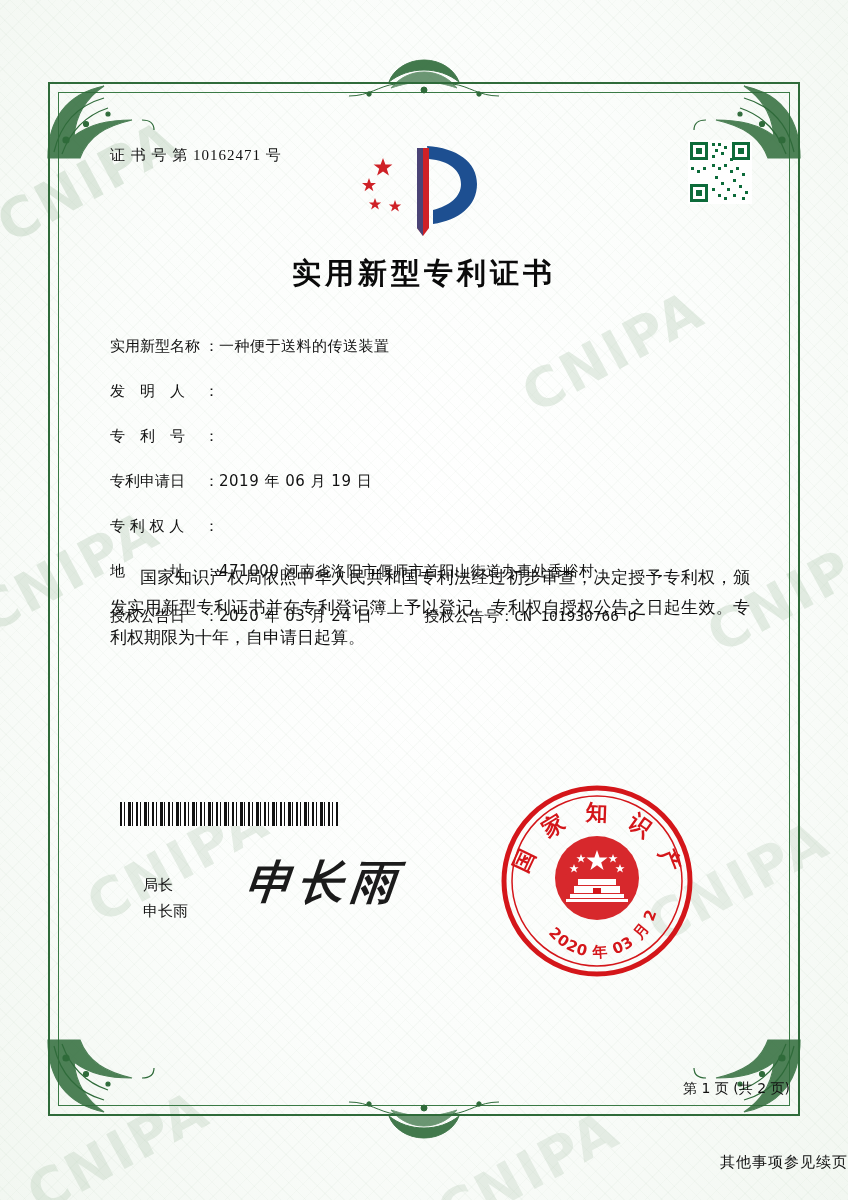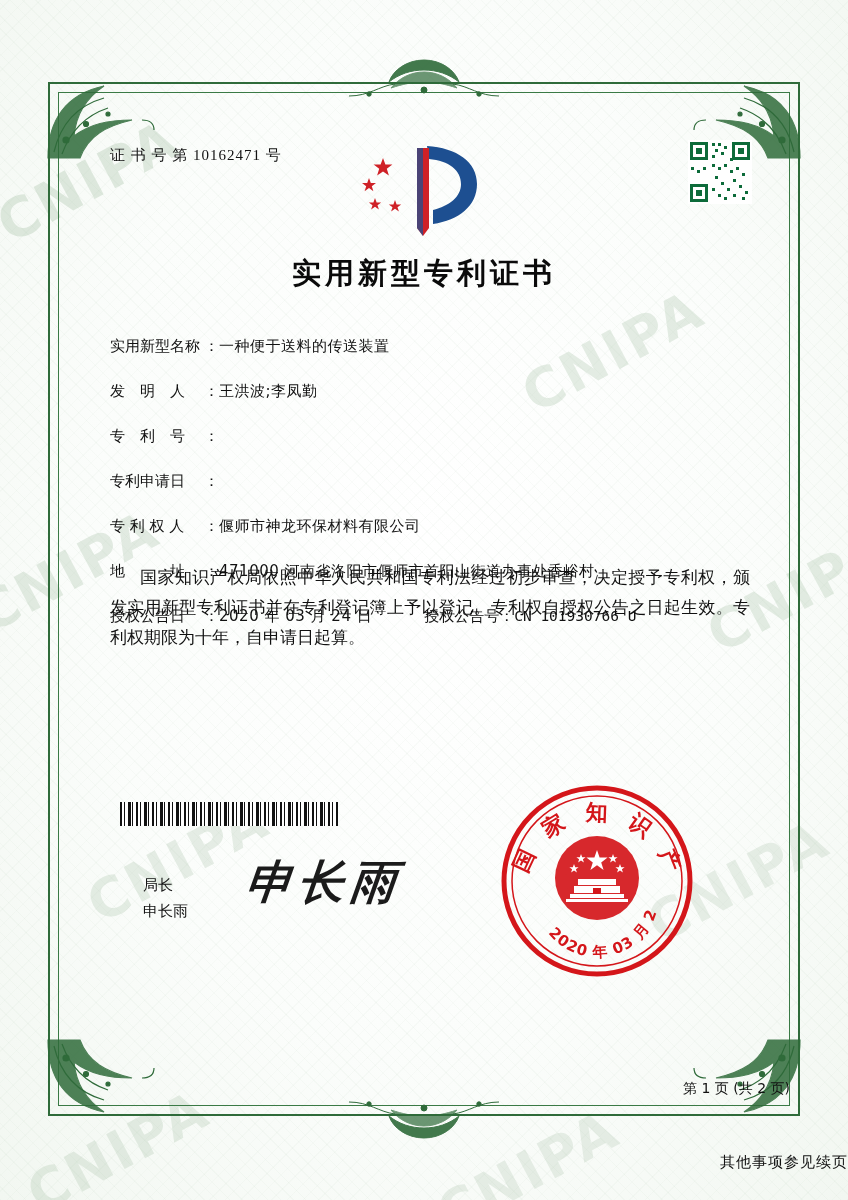--- a/index.html
+++ b/index.html
@@ -321,34 +321,33 @@
 
     <div class="fields">
       <div class="field">
         <span class="f-label">实用新型名称</span>
         <span class="f-colon">：</span>
         <span class="f-value">一种便于送料的传送装置</span>
       </div>
       <div class="field">
         <span class="f-label">发　明　人</span>
         <span class="f-colon">：</span>
-        <span class="f-value">王洪波;李凤勤</span>
       </div>
       <div class="field">
         <span class="f-label">专　利　号</span>
         <span class="f-colon">：</span>
       </div>
       <div class="field">
         <span class="f-label">专利申请日</span>
         <span class="f-colon">：</span>
+        <span class="f-value">2019 年 06 月 19 日</span>
       </div>
       <div class="field">
         <span class="f-label">专 利 权 人</span>
         <span class="f-colon">：</span>
-        <span class="f-value">偃师市神龙环保材料有限公司</span>
       </div>
       <div class="field">
         <span class="f-label">地　　　址</span>
         <span class="f-colon">：</span>
         <span class="f-value">471000 河南省洛阳市偃师市首阳山街道办事处香峪村</span>
       </div>
       <div class="field dual">
         <span class="f-label">授权公告日</span>
         <span class="f-colon">：</span>
         <span class="f-value">2020 年 03 月 24 日</span>

